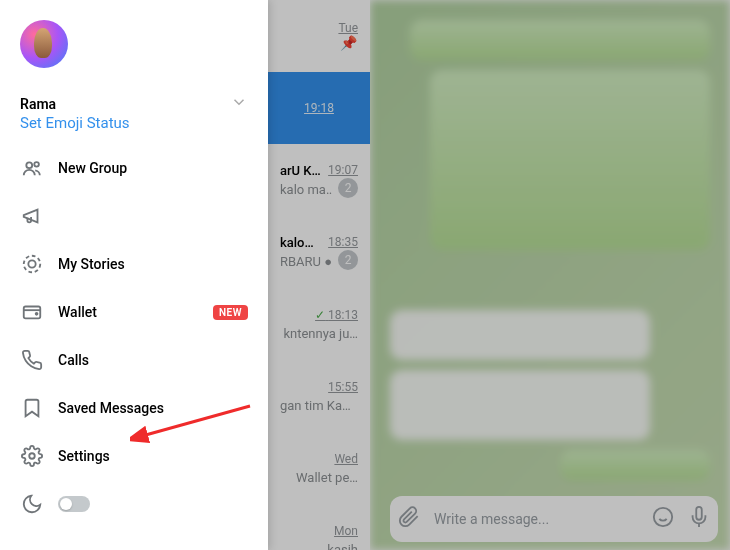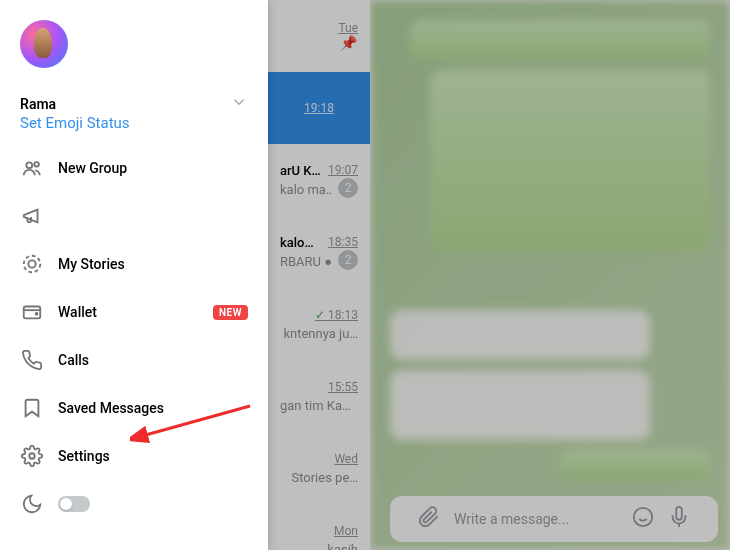--- a/index.html
+++ b/index.html
@@ -83,21 +83,21 @@
     }
     .msg-blur {
       position: absolute; border-radius: 12px;
     }
     .bubble-out { background: linear-gradient(180deg, #d4f0c4, #b8e098); right: 20px; }
     .bubble-in { background: rgba(255,255,255,0.9); left: 20px; }
     
     .compose {
       position: absolute; left: 390px; bottom: 8px; right: 12px; height: 46px;
       background: #fff; border-radius: 12px; z-index: 3;
-      display: flex; align-items: center; padding: 0 28px; gap: 14px;
+      display: flex; align-items: center; padding: 0 8px; gap: 14px;
       filter: blur(0.5px);
     }
     .compose-icon { color: #9aa0a6; }
     .compose-input { flex: 1; font-size: 14px; color: #9aa0a6; }
     
     
     .arrow {
       position: absolute; z-index: 20;
       left: 130px; top: 398px; pointer-events: none;
     }
@@ -171,21 +171,21 @@
         <span class="chat-time"><span style="color:#4fae4e">✓</span> <span>18:13</span></span>
       </div>
     <div class="chat-preview" style="text-align:right">kntennya ju…</div>
   </div>
   <div class="chat-item">
     <div class="chat-time">15:55</div>
     <div class="chat-preview" style="text-align:left">gan tim Ka…</div>
   </div>
   <div class="chat-item">
     <div class="chat-time">Wed</div>
-    <div class="chat-preview" style="text-align:right">Stories pe…</div>
+    <div class="chat-preview" style="text-align:right">Wallet pe…</div>
   </div>
   <div class="chat-item">
     <div class="chat-time">Mon</div>
     <div class="chat-preview" style="text-align:right">kasih</div>
   </div>
 </div>
 
 <div class="overlay"></div>
 
 <div class="sidebar">

